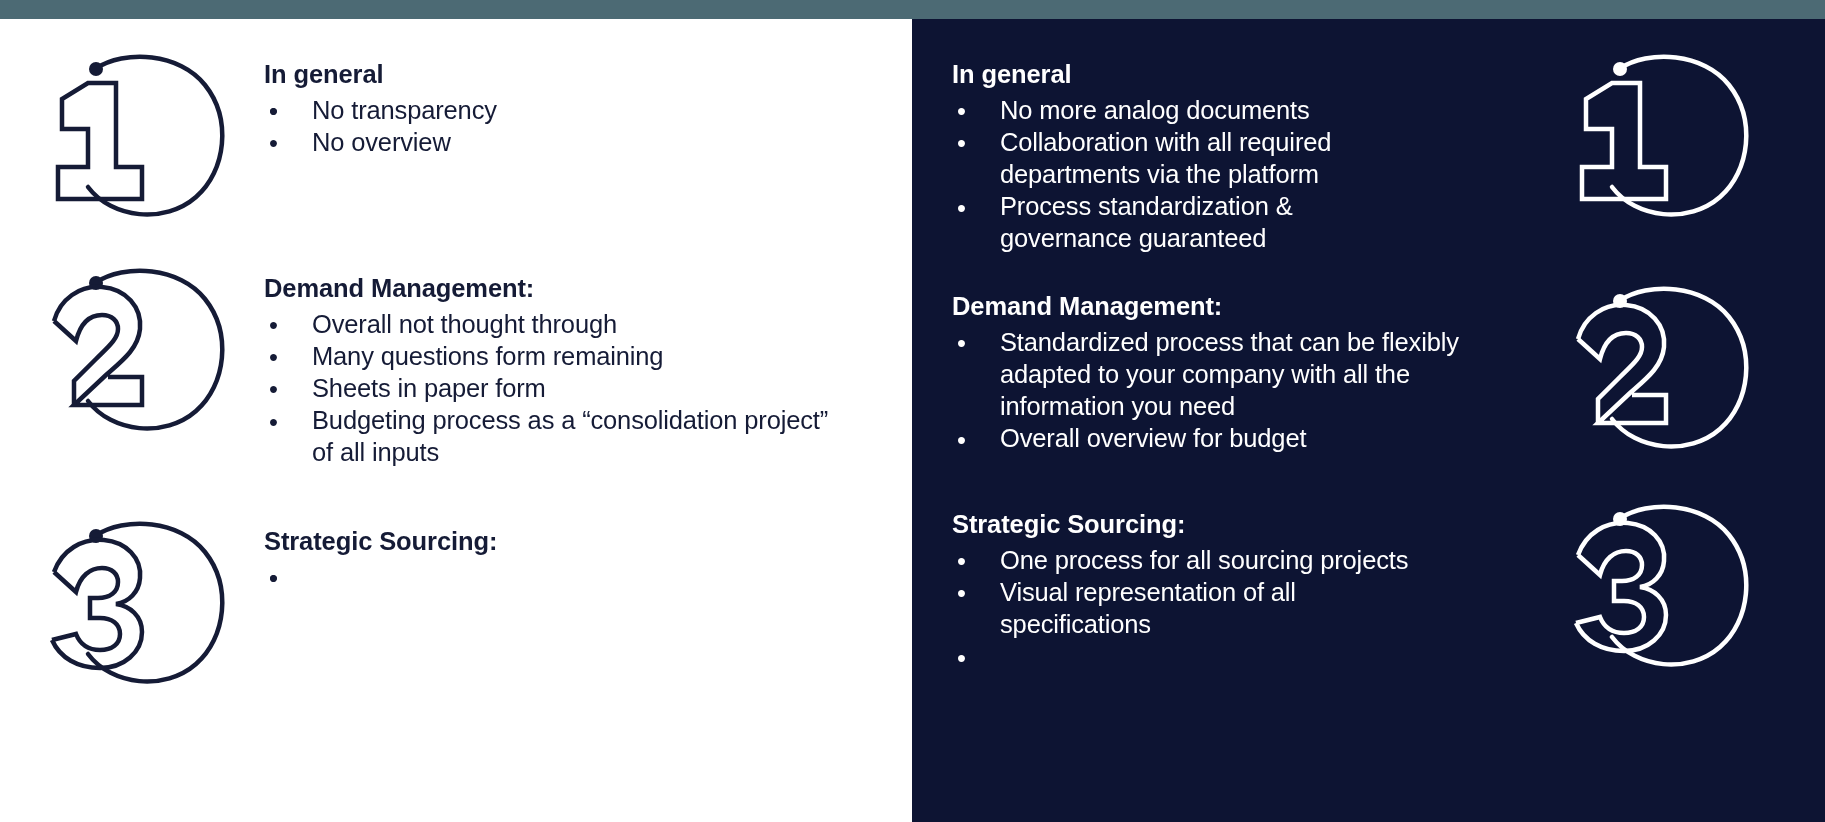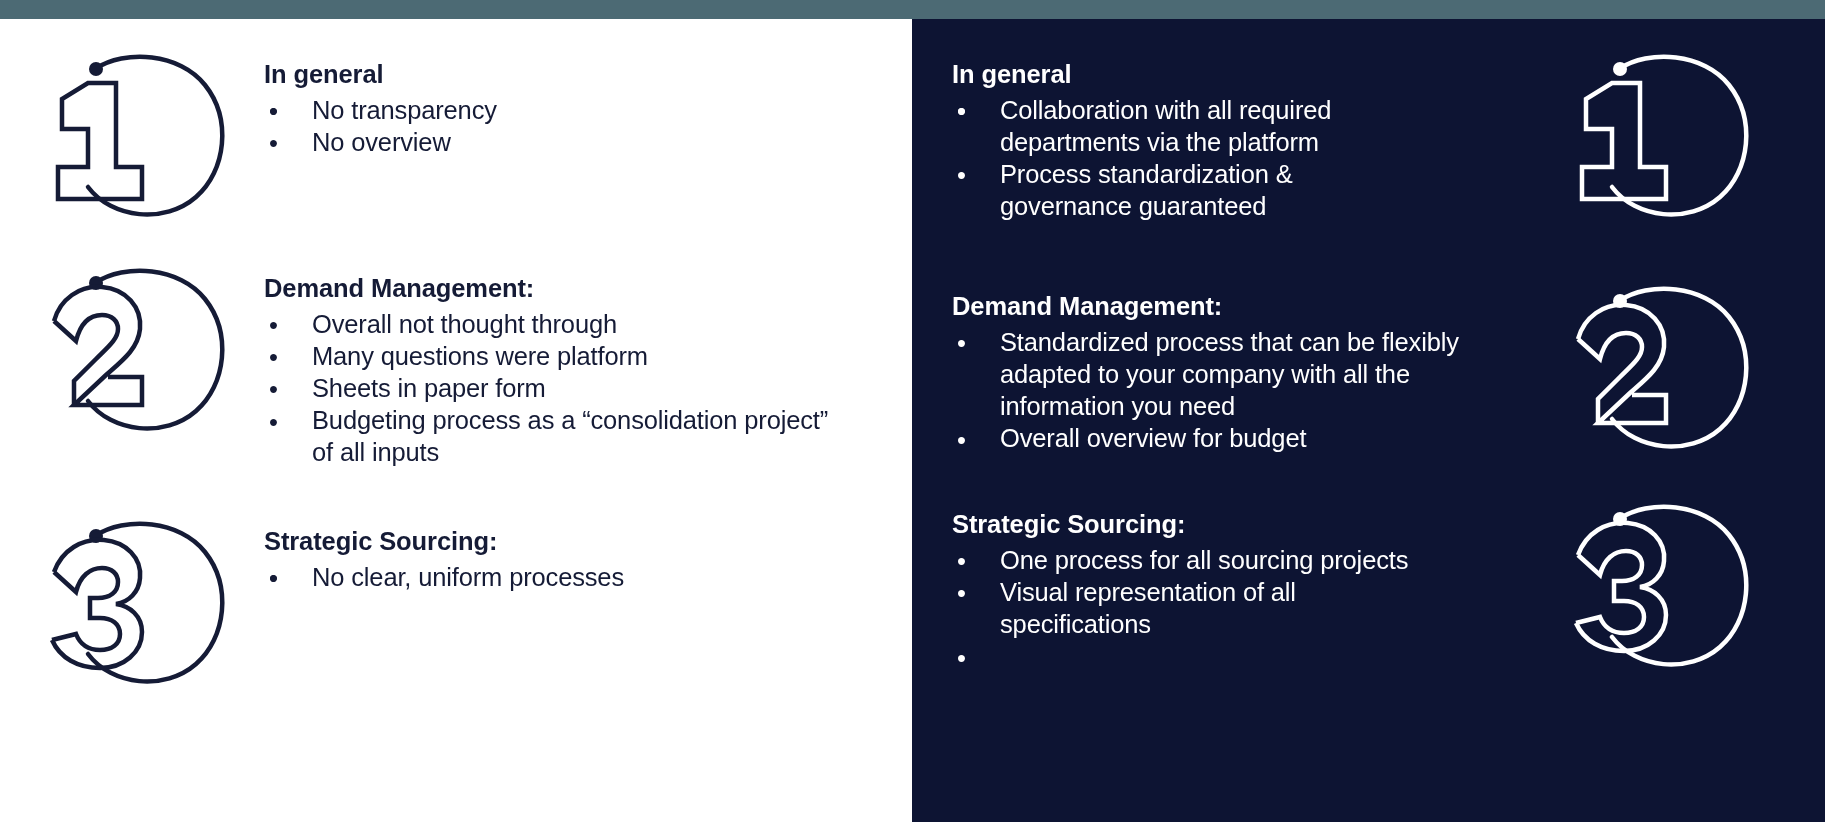--- a/index.html
+++ b/index.html
@@ -147,61 +147,61 @@
           <path d="M45 22 C75 2 130 6 155 38 C182 72 176 124 146 150 C115 177 62 172 38 140" fill="none" stroke="#151b36" stroke-width="4.5" stroke-linecap="round"></path>
           <circle cx="46" cy="22" r="7" fill="#151b36"></circle>
           <path d="M4 60 C10 38 30 24 52 26 C76 28 92 46 90 68 C88 88 72 100 56 114 L24 144 L92 144 L92 116 L58 116" fill="none" stroke="#151b36" stroke-width="4.5" stroke-linejoin="miter" stroke-linecap="butt"></path>
           <path d="M4 60 L26 80 C30 64 38 54 52 54 C62 54 68 60 68 68 C68 78 58 86 46 98 L24 120 L24 144" fill="none" stroke="#151b36" stroke-width="4.5" stroke-linejoin="miter"></path>
         </svg>
       </div>
       <div class="textgroup">
         <div class="heading">Demand Management:</div>
         <ul class="bullets">
           <li><span class="dot">•</span><span>Overall not thought through</span></li>
-          <li><span class="dot">•</span><span>Many questions were platform</span></li>
+          <li><span class="dot">•</span><span>Many questions form remaining</span></li>
           <li><span class="dot">•</span><span>Sheets in paper form</span></li>
           <li style="max-width:620px;"><span class="dot">•</span><span>Budgeting process as a “consolidation project” of all inputs</span></li>
         </ul>
       </div>
     </div>
 
     <div class="block b3">
       <div class="badge">
         <svg viewBox="0 0 190 180" xmlns="http://www.w3.org/2000/svg">
           <path d="M45 22 C75 2 130 6 155 38 C182 72 176 124 146 150 C115 177 62 172 38 140" fill="none" stroke="#151b36" stroke-width="4.5" stroke-linecap="round"></path>
           <circle cx="46" cy="22" r="7" fill="#151b36"></circle>
           <path d="M4 58 C12 36 32 24 54 26 C76 28 92 44 90 64 C89 78 79 88 66 90 C80 92 92 102 92 118 C92 138 74 154 50 154 C28 154 10 144 2 126" fill="none" stroke="#151b36" stroke-width="4.5" stroke-linecap="butt"></path>
           <path d="M4 58 L26 78 C30 62 40 54 52 54 C62 54 68 60 68 68 C68 78 60 84 48 84 L40 84 L40 104 L50 104 C62 104 70 110 70 120 C70 130 62 136 50 136 C38 136 30 130 26 120 L2 126" fill="none" stroke="#151b36" stroke-width="4.5" stroke-linejoin="miter"></path>
         </svg>
       </div>
       <div class="textgroup">
         <div class="heading">Strategic Sourcing:</div>
         <ul class="bullets">
           <li><span class="dot">•</span></li>
-          <li><span class="dot">•</span><span>No clear, uniform processes</span></li>
+          <li><span class="dot">•</span></li>
         </ul>
       </div>
     </div>
 
   </div>
 
   <div class="column right">
 
     <div class="block b1">
       <div class="badge">
         <svg viewBox="0 0 190 180" xmlns="http://www.w3.org/2000/svg">
           <path d="M45 22 C75 2 130 6 155 38 C182 72 176 124 146 150 C115 177 62 172 38 140" fill="none" stroke="#ffffff" stroke-width="4.5" stroke-linecap="round"></path>
           <circle cx="46" cy="22" r="7" fill="#ffffff"></circle>
           <path d="M12 52 L12 82 L38 82 L38 120 L8 120 L8 152 L92 152 L92 120 L66 120 L66 36 L38 36 Z" fill="none" stroke="#ffffff" stroke-width="4.5" stroke-linejoin="miter"></path>
         </svg>
       </div>
       <div class="textgroup">
         <div class="heading">In general</div>
         <ul class="bullets">
-          <li><span class="dot">•</span></li>
+          <li><span class="dot">•</span><span>No more analog documents</span></li>
           <li style="max-width:500px;"><span class="dot">•</span><span>Collaboration with all required departments via the platform</span></li>
           <li style="max-width:470px;"><span class="dot">•</span><span>Process standardization &amp; governance guaranteed</span></li>
         </ul>
       </div>
     </div>
 
     <div class="block b2">
       <div class="badge">
         <svg viewBox="0 0 190 180" xmlns="http://www.w3.org/2000/svg">
           <path d="M45 22 C75 2 130 6 155 38 C182 72 176 124 146 150 C115 177 62 172 38 140" fill="none" stroke="#ffffff" stroke-width="4.5" stroke-linecap="round"></path>

